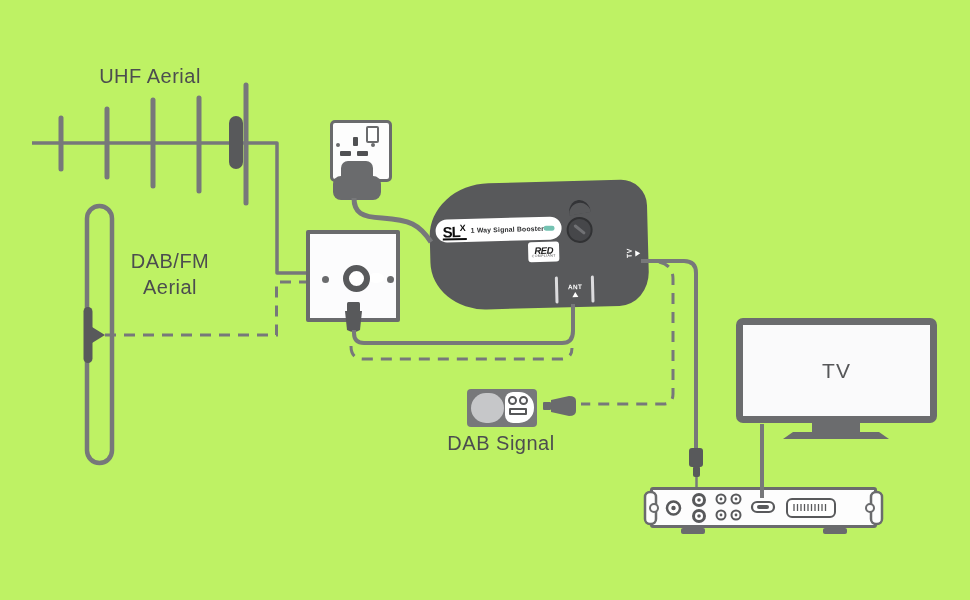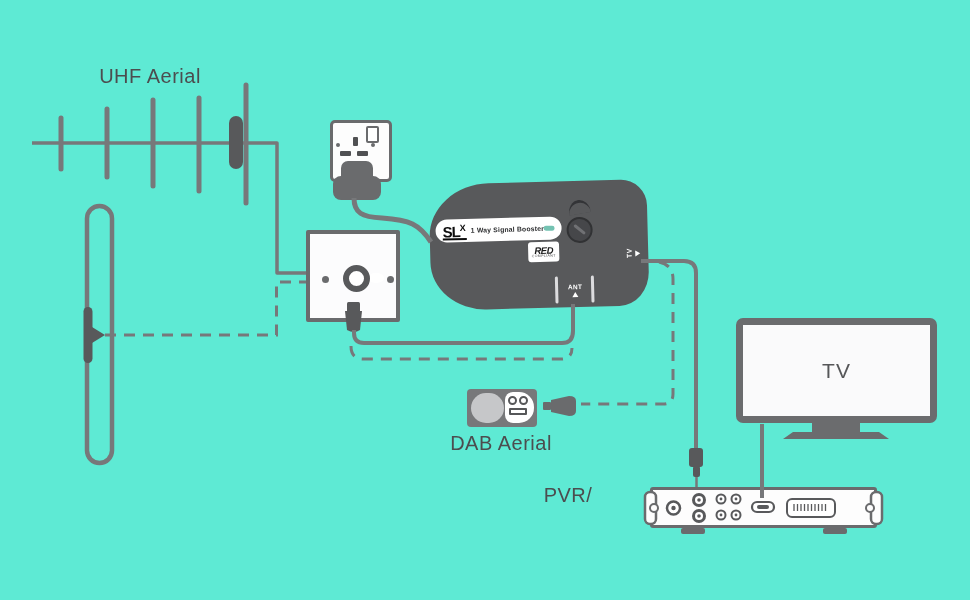--- a/index.html
+++ b/index.html
@@ -1,17 +1,17 @@
 <!DOCTYPE html>
 <html><head>
 <meta charset="utf-8">
 <style>
   html,body{margin:0;padding:0;}
   body{font-family:"Liberation Sans", sans-serif;}
-  #canvas{position:relative;width:970px;height:600px;background:#5eead4;overflow:hidden;}
+  #canvas{position:relative;width:970px;height:600px;background:#bef264;overflow:hidden;}
   .abs{position:absolute;}
   .label{position:absolute;color:#4c4d4f;font-size:20px;letter-spacing:.5px;text-align:center;line-height:1.32;}
   #svg-layer{position:absolute;left:0;top:0;z-index:6;pointer-events:none;}
 
   
   #socket{left:330px;top:120px;width:56px;height:56px;background:#fdfdfd;border:3px solid #6a6b6d;border-radius:5px;z-index:2;}
   #socket-switch{left:33px;top:3px;width:9px;height:13px;border:2px solid #6a6b6d;border-radius:2px;background:#fff;}
   #socket-earth{left:20px;top:14px;width:5px;height:9px;background:#505153;border-radius:1px;}
   #socket-slot-l{left:7px;top:28px;width:11px;height:5px;background:#505153;border-radius:1px;}
   #socket-slot-r{left:24px;top:28px;width:11px;height:5px;background:#505153;border-radius:1px;}
@@ -57,23 +57,26 @@
   #radio-panel{left:38px;top:3px;width:29px;height:31px;background:#fff;border-radius:8px 15px 15px 8px;}
   .radio-knob{width:5px;height:5px;border:2px solid #565759;border-radius:50%;background:#fff;}
   #radio-bar{left:4px;top:17px;width:14px;height:3px;border:2px solid #565759;border-radius:1px;background:#fff;}
 </style>
 </head>
 <body>
 
 <div id="canvas">
 
   <div class="label" style="left:70px;top:63px;width:160px;">UHF Aerial</div>
-  <div class="label" style="left:431px;top:430px;width:140px;">DAB Aerial</div>
+  <div class="label" style="left:110px;top:248px;width:120px;">
+    <div>DAB/FM</div>
+    <div>Aerial</div>
+  </div>
+  <div class="label" style="left:431px;top:430px;width:140px;">DAB Signal</div>
   <div class="label" style="left:490px;top:482px;width:156px;">
-    <div>PVR/</div>
   </div>
 
   <div id="socket" class="abs">
     <div id="socket-switch" class="abs"></div>
     <div id="socket-earth" class="abs"></div>
     <div class="abs socket-dot" style="left:3px;top:20px;"></div>
     <div class="abs socket-dot" style="left:38px;top:20px;"></div>
     <div id="socket-slot-l" class="abs"></div>
     <div id="socket-slot-r" class="abs"></div>
   </div>

